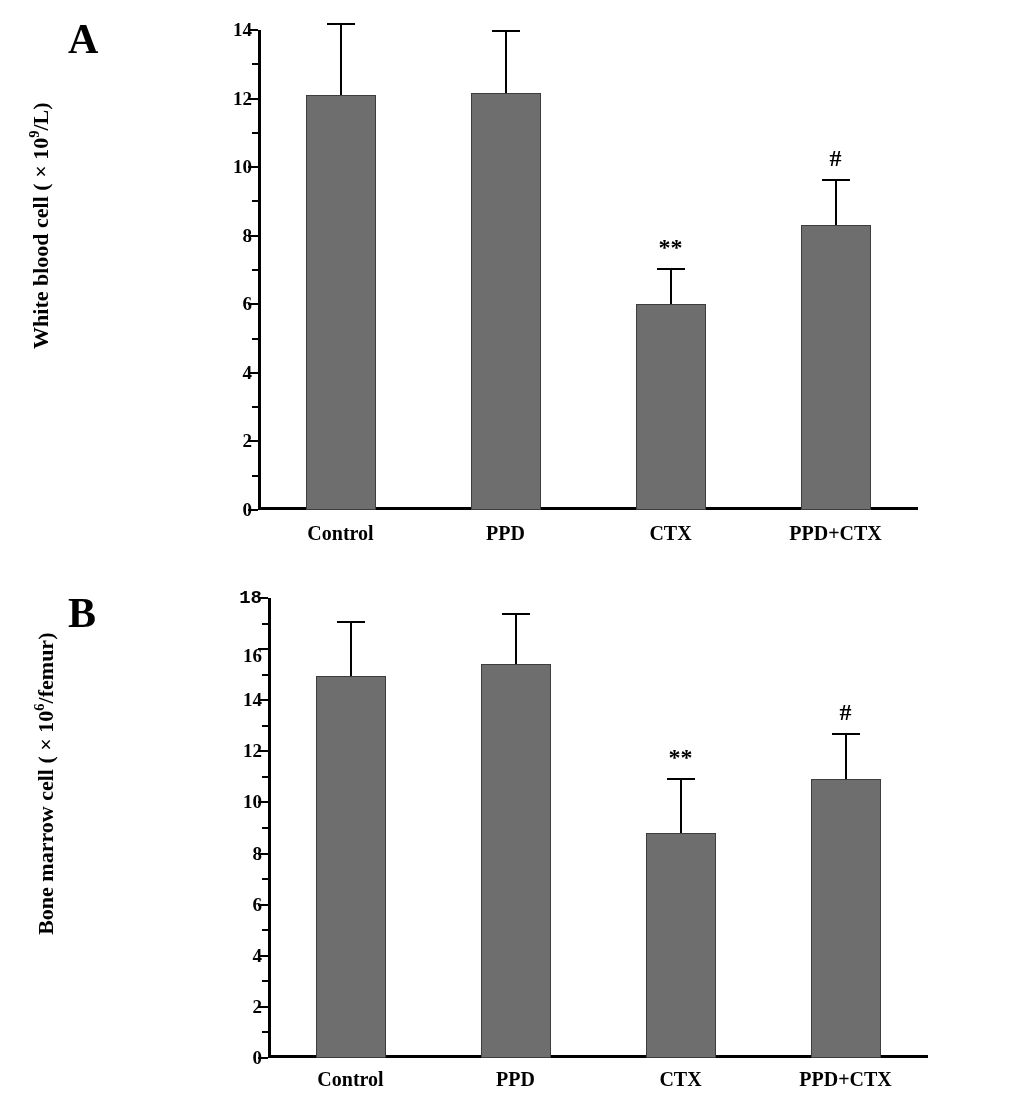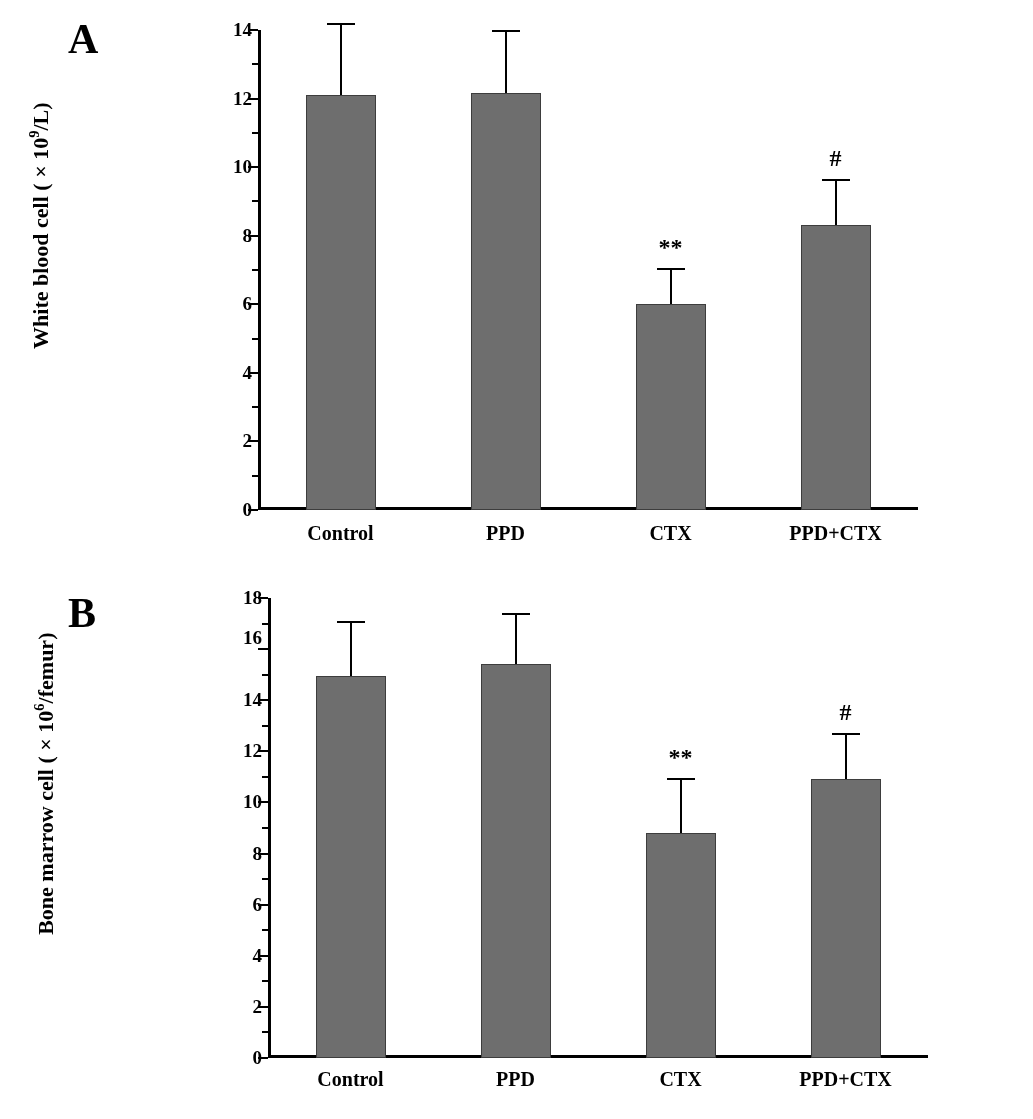--- a/index.html
+++ b/index.html
@@ -223,23 +223,23 @@
         <div class="tick-label" style="top: 306.667px;">6</div>
         <div class="tick" style="top: 254.556px;"></div>
         <div class="tick-label" style="top: 255.556px;">8</div>
         <div class="tick" style="top: 203.444px;"></div>
         <div class="tick-label" style="top: 204.444px;">10</div>
         <div class="tick" style="top: 152.333px;"></div>
         <div class="tick-label" style="top: 153.333px;">12</div>
         <div class="tick" style="top: 101.222px;"></div>
         <div class="tick-label" style="top: 102.222px;">14</div>
         <div class="tick" style="top: 50.1111px;"></div>
-        <div class="tick-label" style="top: 40px; margin-left: 23px;">16</div>
+        <div class="tick-label" style="top: 58px; margin-left: 23px;">16</div>
         <div class="tick" style="top: -1px;"></div>
-        <div class="tick-label" style="top: 0px;">18</div>
+        <div class="tick-label" style="top: 0px; font-family: Liberation Mono, monospace;">18</div>
         <div class="tick-minor" style="top: 433.444px;"></div>
         <div class="tick-minor" style="top: 382.333px;"></div>
         <div class="tick-minor" style="top: 331.222px;"></div>
         <div class="tick-minor" style="top: 280.111px;"></div>
         <div class="tick-minor" style="top: 229px;"></div>
         <div class="tick-minor" style="top: 177.889px;"></div>
         <div class="tick-minor" style="top: 126.778px;"></div>
         <div class="tick-minor" style="top: 75.6667px;"></div>
         <div class="tick-minor" style="top: 24.5556px;"></div>
       </div>

